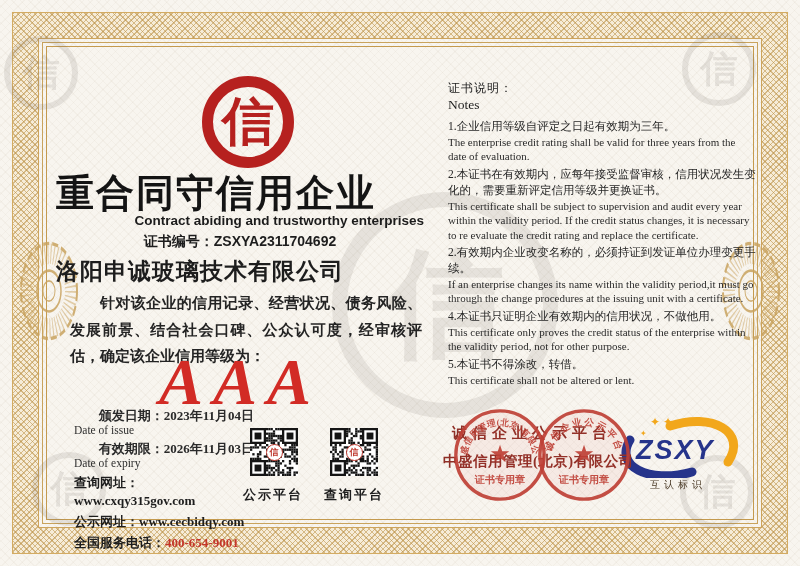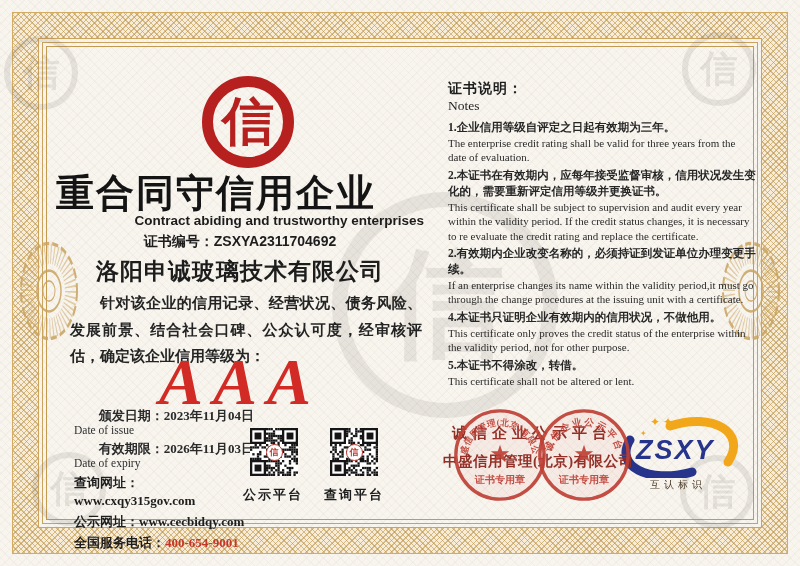--- a/index.html
+++ b/index.html
@@ -36,41 +36,41 @@
   .wm-s{width:62px;height:62px;border:6px solid rgba(105,100,92,.14);font-size:37px;color:rgba(105,100,92,.14);}
   
   .c{position:absolute;z-index:3;}
   .emblem{left:202px;top:76px;width:70px;height:70px;border:11px solid #b6211f;border-radius:50%;
           display:flex;align-items:center;justify-content:center;font-size:52px;font-weight:bold;color:#b6211f;}
   .title{left:56px;top:168px;width:368px;text-align:left;font-size:38px;font-weight:800;letter-spacing:2px;color:#141414;}
   .subtitle{left:56px;top:213px;width:368px;text-align:right;font-size:13.5px;font-weight:bold;
             font-family:"Liberation Sans","DejaVu Sans",sans-serif;color:#1c1c1c;}
   .certno{left:56px;top:233px;width:368px;text-align:center;font-size:14px;font-weight:bold;
           font-family:"Liberation Sans","DejaVu Sans",sans-serif;}
-  .company{left:56px;top:256px;width:368px;text-align:center;font-size:23px;font-weight:800;letter-spacing:1px;}
+  .company{left:56px;top:256px;width:368px;font-size:23px;font-weight:800;letter-spacing:1px;}
   .para{left:70px;top:290px;width:352px;font-size:15px;line-height:1.78;font-weight:700;
         text-indent:2em;text-align:justify;color:#242424;}
   .rating{left:56px;top:344px;width:368px;text-align:center;font-size:66px;font-weight:bold;
           letter-spacing:10px;color:#d22b25;font-style:italic;}
   .details{left:74px;top:408px;width:180px;font-size:13px;}
   .details .zh{font-weight:bold;color:#2a2a2a;line-height:1.25;text-align:right;}
   .details .en{font-size:11.5px;color:#2e2e2e;line-height:1.2;margin-bottom:3px;}
   .details .row{margin-bottom:3.5px;font-weight:bold;line-height:1.35;}
   .red{color:#c4362a;}
   .qr{position:absolute;width:48px;height:48px;z-index:3;}
   .qr svg{width:100%;height:100%;display:block;}
   .qr-center{position:absolute;left:50%;top:50%;width:15px;height:15px;margin:-8.5px 0 0 -8.5px;
              background:#fff;border:1.5px solid #bf3a30;border-radius:50%;color:#bf3a30;font-size:9px;
              display:flex;align-items:center;justify-content:center;font-weight:bold;}
   .qr-label{position:absolute;width:70px;text-align:center;font-size:13px;font-weight:bold;letter-spacing:2px;z-index:3;}
   
   .notes{left:448px;top:80px;width:308px;}
-  .notes .h-zh{font-size:14px;font-weight:bold;letter-spacing:1px;}
+  .notes .h-zh{font-size:12px;font-weight:normal;letter-spacing:1px;}
   .notes .h-en{font-size:13.5px;margin-bottom:6px;}
-  .notes .zh{font-size:11.5px;font-weight:bold;line-height:1.38;color:#262626;margin-top:3px;}
+  .notes .zh{font-size:11.5px;font-weight:normal;line-height:1.38;color:#262626;margin-top:3px;}
   .notes .en{font-size:11px;line-height:1.32;color:#2b2b2b;}
   
   .seal{position:absolute;width:96px;height:96px;z-index:5;opacity:.92;}
   .overlay-line{position:absolute;z-index:4;font-weight:bold;color:#8f2f26;}
   .ol1{left:452px;top:424px;width:195px;font-size:15px;letter-spacing:5px;}
   .ol2{left:443px;top:452px;width:215px;font-size:14.5px;letter-spacing:.5px;}
   .zsxy{position:absolute;left:612px;top:414px;width:132px;height:64px;z-index:3;}
   .zsxy-caption{position:absolute;left:622px;top:478px;width:112px;text-align:center;z-index:3;
                 font-size:10px;font-weight:normal;letter-spacing:4px;color:#4a3a26;}
 </style>

